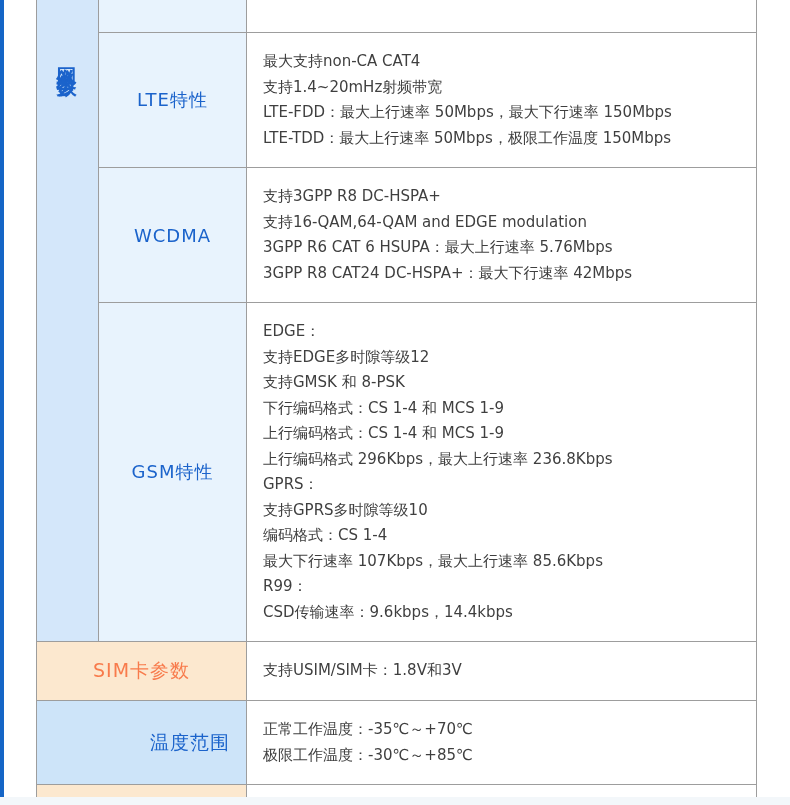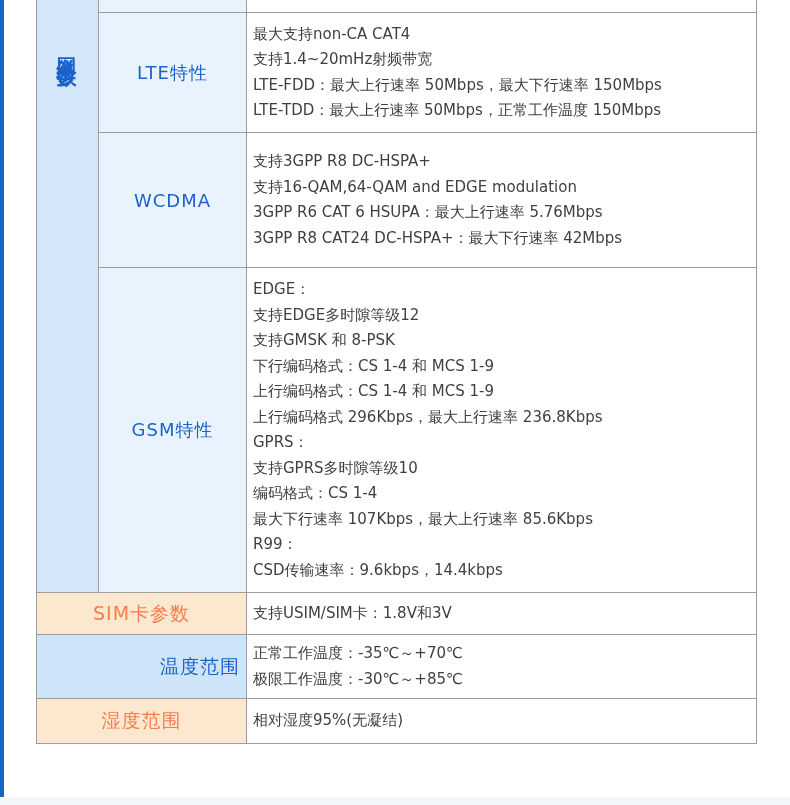--- a/index.html
+++ b/index.html
@@ -36,21 +36,21 @@
   }
 
   table.spec-table {
     position: absolute; left: 36px; top: 0;
     width: 720px;
     border-collapse: collapse;
     table-layout: fixed;
   }
   table.spec-table td {
     border: 1px solid var(--border);
-    padding: 6px;
+    padding: 16px;
   }
   
   tr.r-sliver td, td.group-cell { border-top: none; }
 
   td.group-cell {
     background: var(--col-group-bg);
     vertical-align: top;
     text-align: center;
   }
   .vtext {
@@ -125,21 +125,21 @@
         <td style="background: var(--col-label-bg);"></td>
         <td style="background: #ffffff;"></td>
       </tr>
 
       <tr class="r-lte">
         <td class="label-cell">LTE特性</td>
         <td class="content-cell">
           <div class="line">最大支持non-CA CAT4</div>
           <div class="line">支持1.4~20mHz射频带宽</div>
           <div class="line">LTE-FDD：最大上行速率 50Mbps，最大下行速率 150Mbps</div>
-          <div class="line">LTE-TDD：最大上行速率 50Mbps，正常工作温度 150Mbps</div>
+          <div class="line">LTE-TDD：最大上行速率 50Mbps，极限工作温度 150Mbps</div>
         </td>
       </tr>
 
       <tr class="r-wcdma">
         <td class="label-cell">WCDMA</td>
         <td class="content-cell">
           <div class="line">支持3GPP R8 DC-HSPA+</div>
           <div class="line">支持16-QAM,64-QAM and EDGE modulation</div>
           <div class="line">3GPP R6 CAT 6 HSUPA：最大上行速率 5.76Mbps</div>
           <div class="line">3GPP R8 CAT24 DC-HSPA+：最大下行速率 42Mbps</div>

